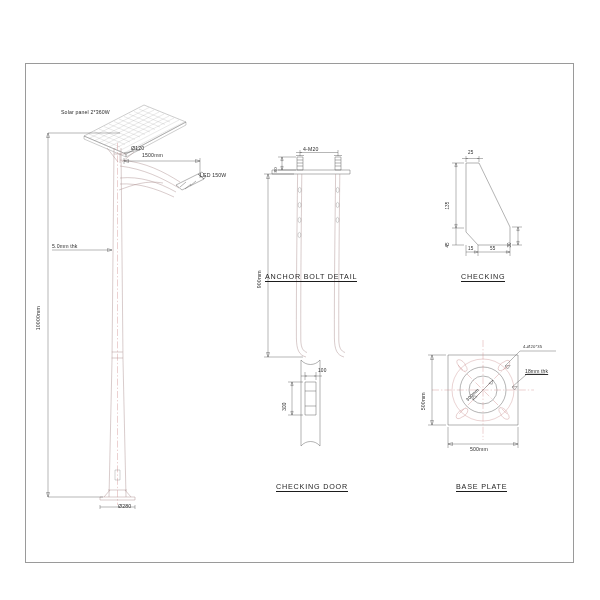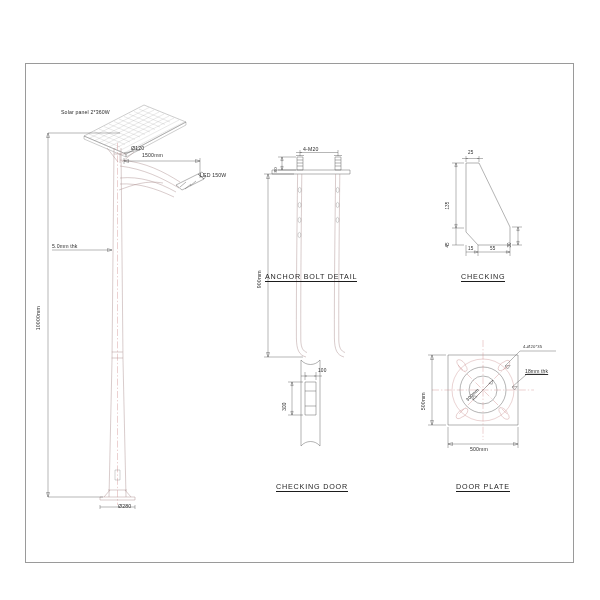--- a/index.html
+++ b/index.html
@@ -240,14 +240,14 @@
     <path class="dim" d="M448,444 L518,444"></path>
     <path class="dim" d="M448,444 l4.5,-1.5 v3 z" fill="#4a4a4a"></path>
     <path class="dim" d="M518,444 l-4.5,-1.5 v3 z" fill="#4a4a4a"></path>
   </svg>
 
   <div class="lbl" style="left:523px;top:345px;font-size:4.2px;">4-Ø20*35</div>
   <div class="lbl" style="left:525px;top:369px;font-size:5px;text-decoration:underline;">18mm thk</div>
   <div class="lbl" style="left:469px;top:398px;font-size:4.6px;transform:rotate(-45deg);transform-origin:left bottom;">300mm</div>
   <div class="lbl rot90" style="left:426px;top:405px;">500mm</div>
   <div class="lbl" style="left:470px;top:447px;">500mm</div>
-  <div class="ttl" style="left:456px;top:483px;">DOOR PLATE</div>
+  <div class="ttl" style="left:456px;top:483px;">BASE PLATE</div>
 </div>
 
 </body></html>

